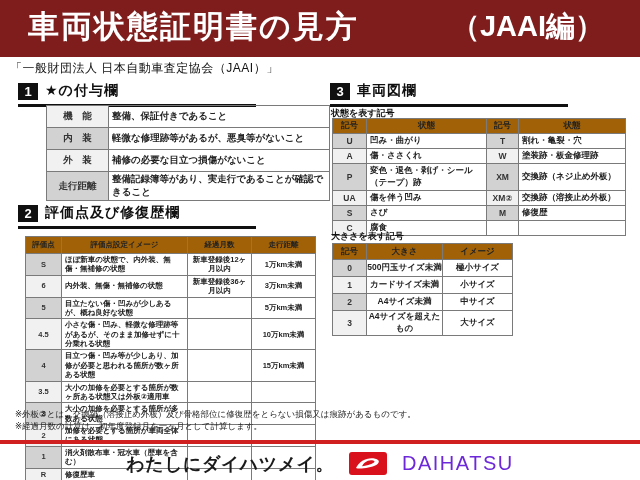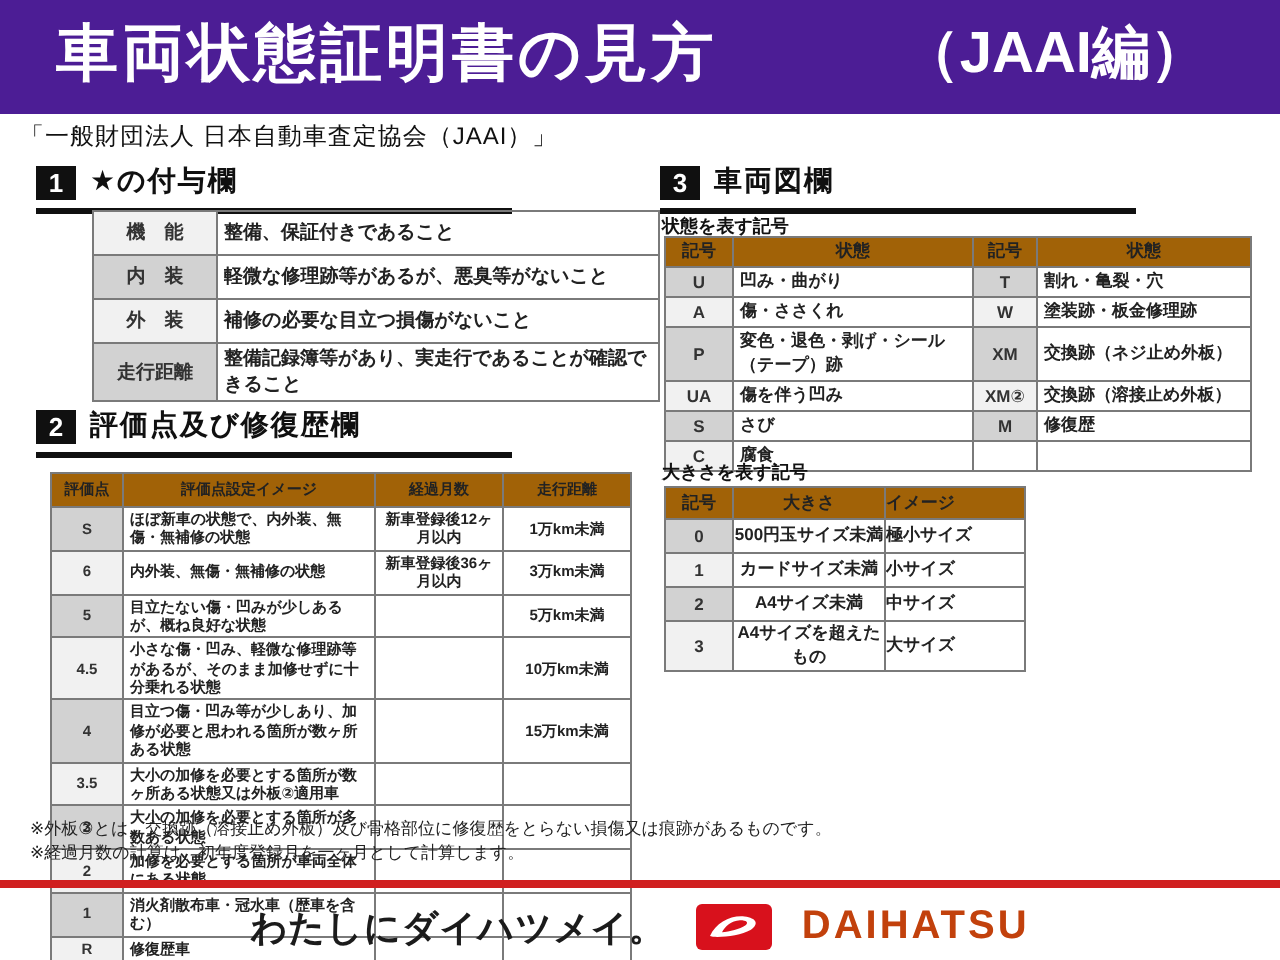--- a/index.html
+++ b/index.html
@@ -1,21 +1,21 @@
 <!DOCTYPE html>
 <html><head>
 <meta charset="utf-8">
 <style>
   * { margin:0; padding:0; box-sizing:border-box; }
   html,body { background:#ffffff; }
   body { font-family:"Liberation Sans","DejaVu Sans",sans-serif; }
   .page { position:relative; width:640px; height:480px; background:#fff; overflow:hidden; }
 
   
-  .banner { position:absolute; top:0; left:0; width:640px; height:57px; background:#4c1d95;
+  .banner { position:absolute; top:0; left:0; width:640px; height:57px; background:#7f1d1d;
             display:flex; align-items:center; justify-content:space-between; padding:0 36px 4px 28px; }
   .banner .title   { color:#fff; font-size:31px; font-weight:bold; letter-spacing:2px; white-space:nowrap; }
   .banner .edition { color:#fff; font-size:29px; font-weight:bold; white-space:nowrap; }
 
   .subtitle { position:absolute; top:60px; left:10px; font-size:12px; font-weight:normal; color:#111; letter-spacing:0.5px; }
 
   
   .sec-head { position:absolute; display:flex; align-items:center; gap:7px;
               border-bottom:3px solid #101010; padding-bottom:4px; }
   .sec-num  { background:#101010; color:#fff; font-weight:bold; font-size:13px; width:20px; height:17px;
@@ -50,36 +50,36 @@
   #table3 th { height:15px; }
   #table3 td { height:14px; }
   #table3 .c0 { width:34px; } #table3 .c1 { width:120px; }
   #table3 .c2 { width:32px; } #table3 .c3 { width:107px; }
 
   #table4 { top:243px; left:332px; width:180px; font-size:8.5px; }
   #table4 th { height:16px; }
   #table4 td { height:17px; }
   #table4 .c0 { width:34px; }
   #table4 .c1 { width:76px; text-align:center; font-weight:bold; color:#222; }
-  #table4 .c2 { width:70px; text-align:left; font-weight:bold; color:#222; }
+  #table4 .c2 { width:70px; text-align:center; font-weight:bold; color:#222; }
 
   .tbl-caption { position:absolute; font-size:9px; font-weight:bold; color:#111; }
   #cap-state { top:107px; left:331px;text-align:right; }
   #cap-size  { top:230px; left:331px; }
 
   
   .notes { position:absolute; top:409px; left:15px; font-size:8.5px; font-weight:normal; color:#222; line-height:11.5px; }
 
   .footer-line { position:absolute; top:440px; left:0; width:640px; height:4px; background:#d02020; }
   .footer { position:absolute; top:447px; left:0; width:640px; height:33px;
             display:flex; align-items:center; justify-content:center; gap:15px; }
   .slogan { font-size:18px; font-weight:bold; color:#1b1b1b; letter-spacing:0.5px; white-space:nowrap; }
   .d-mark { width:38px; height:23px; background:#d8111c; border-radius:3px;
             display:flex; align-items:center; justify-content:center; flex:0 0 auto; }
-  .d-text { font-size:20px; font-weight:bold; color:#c2410c; letter-spacing:1.5px; white-space:nowrap; }
+  .d-text { font-size:20px; font-weight:normal; color:#6d28d9; letter-spacing:1.5px; white-space:nowrap; }
 </style>
 </head>
 <body>
 
 <div class="page">
 
   <div class="banner">
     <span class="title">車両状態証明書の見方</span>
     <span class="edition">（JAAI編）</span>
   </div>

